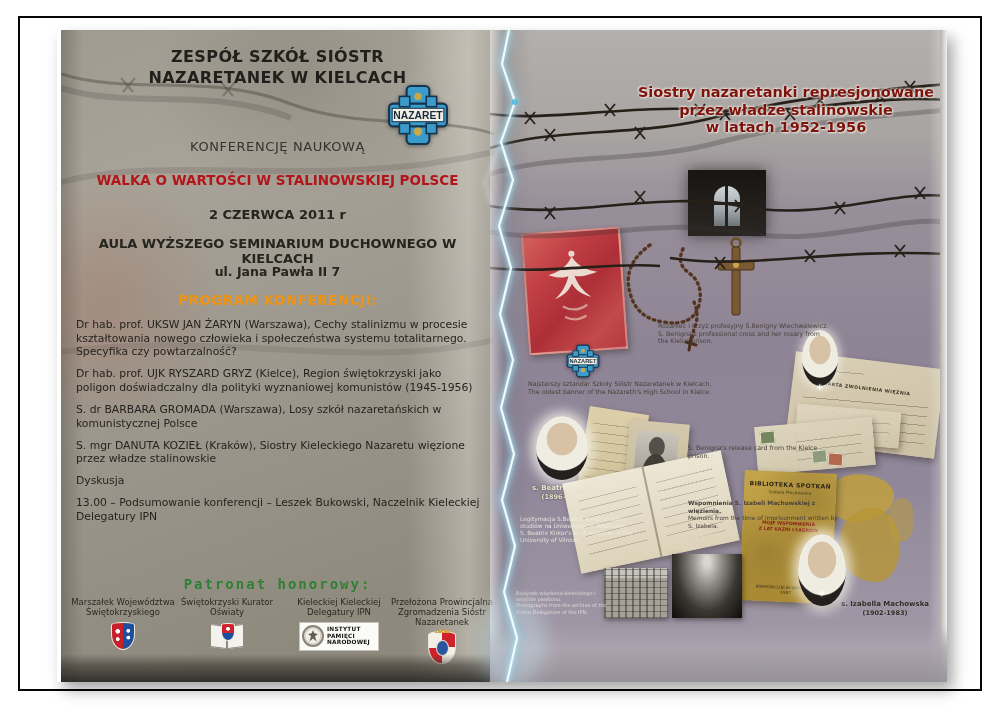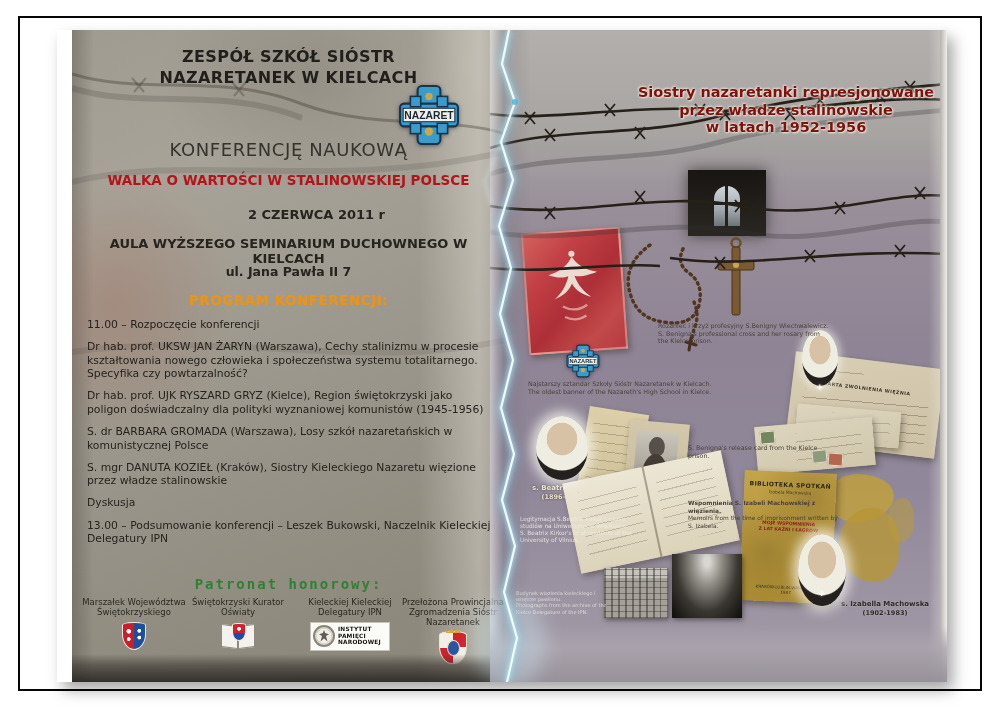--- a/index.html
+++ b/index.html
@@ -3,32 +3,32 @@
 <meta charset="utf-8">
 <style>
   html,body{margin:0;padding:0;background:#fff;}
   #canvas{position:relative;width:1000px;height:707px;background:#ffffff;overflow:hidden;
           font-family:"DejaVu Sans",sans-serif;color:#222;}
   .abs{position:absolute;}
   .frame{left:18px;top:16px;width:960px;height:671px;border:2px solid #050505;}
   .brochure{left:57px;top:30px;width:890px;height:652px;box-shadow:6px 8px 14px rgba(0,0,0,.35);}
 
   
-  .lpage{left:15px;top:0;width:433px;height:652px;overflow:hidden;
+  .lpage{left:4px;top:0;width:433px;height:652px;overflow:hidden;
     background:linear-gradient(160deg,#a09b90 0%,#a8a398 22%,#9b968b 55%,#8f8a7e 85%,#86817600 100%),#8b8679;}
   .lpage::before{content:"";position:absolute;inset:0;
     background:radial-gradient(ellipse 40% 30% at 10% 42%,rgba(164,76,58,.22),transparent 70%),
                radial-gradient(ellipse 50% 25% at 55% 8%,rgba(70,64,56,.18),transparent 70%),
                linear-gradient(90deg,rgba(40,36,30,.25) 0,transparent 5%),
                linear-gradient(90deg,transparent 80%,rgba(238,235,228,.38) 94%,rgba(205,200,190,.18) 100%);}
   .ltitle{left:0;top:16px;width:433px;text-align:center;font-weight:bold;font-size:16px;
     line-height:21px;color:#211f1b;letter-spacing:.4px;}
   .lsub{left:0;width:433px;text-align:center;color:#35332d;}
   .invite{top:76px;font-size:13px;letter-spacing:1px;}
-  .conf{top:109px;font-size:18px;letter-spacing:.6px;}
+  .conf{top:109px;font-size:13px;letter-spacing:.6px;}
   .theme{top:142px;font-size:13.5px;font-weight:bold;color:#b3141a;}
   .ldate{top:177px;font-size:13px;font-weight:bold;color:#26241f;}
   .venue{top:206px;font-size:13px;font-weight:bold;color:#26241f;}
   .addr{top:234px;font-size:12.5px;font-weight:bold;color:#26241f;}
   .proghead{top:262px;font-size:13.5px;font-weight:bold;color:#ef9410;letter-spacing:.5px;}
   .program{left:15px;top:288px;width:404px;font-size:10.8px;line-height:13.6px;color:#25231f;}
   .program p{margin:0 0 8.5px 0;}
   .patronat{top:546px;font-family:"DejaVu Sans Mono",monospace;font-size:14px;font-weight:bold;
     color:#2f8034;letter-spacing:2px;}
   .pcol{top:568px;text-align:center;font-size:8.5px;line-height:9.8px;color:#2b2923;}
@@ -173,27 +173,26 @@
             <rect x="5" y="23.5" width="50" height="13" fill="#f2efe5" stroke="#17344d" stroke-width="1"></rect>
             <text x="30" y="33.5" text-anchor="middle" font-size="10" font-weight="bold" fill="#182a3a">NAZARET</text>
             <circle cx="30" cy="46" r="4" fill="#caa84a"></circle>
           </g>
         </defs>
         <use href="#nazbadge"></use>
       </svg>
 
       <div class="abs lsub conf" style="z-index:2;">KONFERENCJĘ NAUKOWĄ</div>
       <div class="abs lsub theme" style="z-index:2;">WALKA O WARTOŚCI W STALINOWSKIEJ POLSCE</div>
-      <div class="abs lsub ldate" style="z-index:2;padding-left:28px;">2 CZERWCA 2011 r</div>
+      <div class="abs lsub ldate" style="z-index:2;">2 CZERWCA 2011 r</div>
       <div class="abs lsub venue" style="z-index:2;">AULA WYŻSZEGO SEMINARIUM DUCHOWNEGO W KIELCACH</div>
       <div class="abs lsub addr" style="z-index:2;">ul. Jana Pawła II 7</div>
       <div class="abs lsub proghead" style="z-index:2;">PROGRAM KONFERENCJI:</div>
 
       <div class="abs program" style="z-index:2;">
-        <p>11.00 – Rozpoczęcie konferencji</p>
         <p>Dr hab. prof. UKSW JAN ŻARYN (Warszawa), Cechy stalinizmu w procesie kształtowania nowego człowieka i społeczeństwa systemu totalitarnego. Specyfika czy powtarzalność?</p>
         <p>Dr hab. prof. UJK RYSZARD GRYZ (Kielce), Region świętokrzyski jako poligon doświadczalny dla polityki wyznaniowej komunistów (1945-1956)</p>
         <p>S. dr BARBARA GROMADA (Warszawa), Losy szkół nazaretańskich w komunistycznej Polsce</p>
         <p>S. mgr DANUTA KOZIEŁ (Kraków), Siostry Kieleckiego Nazaretu więzione przez władze stalinowskie</p>
         <p>Dyskusja</p>
         <p>13.00 – Podsumowanie konferencji – Leszek Bukowski, Naczelnik Kieleckiej Delegatury IPN</p>
       </div>
 
       <div class="abs lsub patronat" style="z-index:2;">Patronat honorowy:</div>
 

